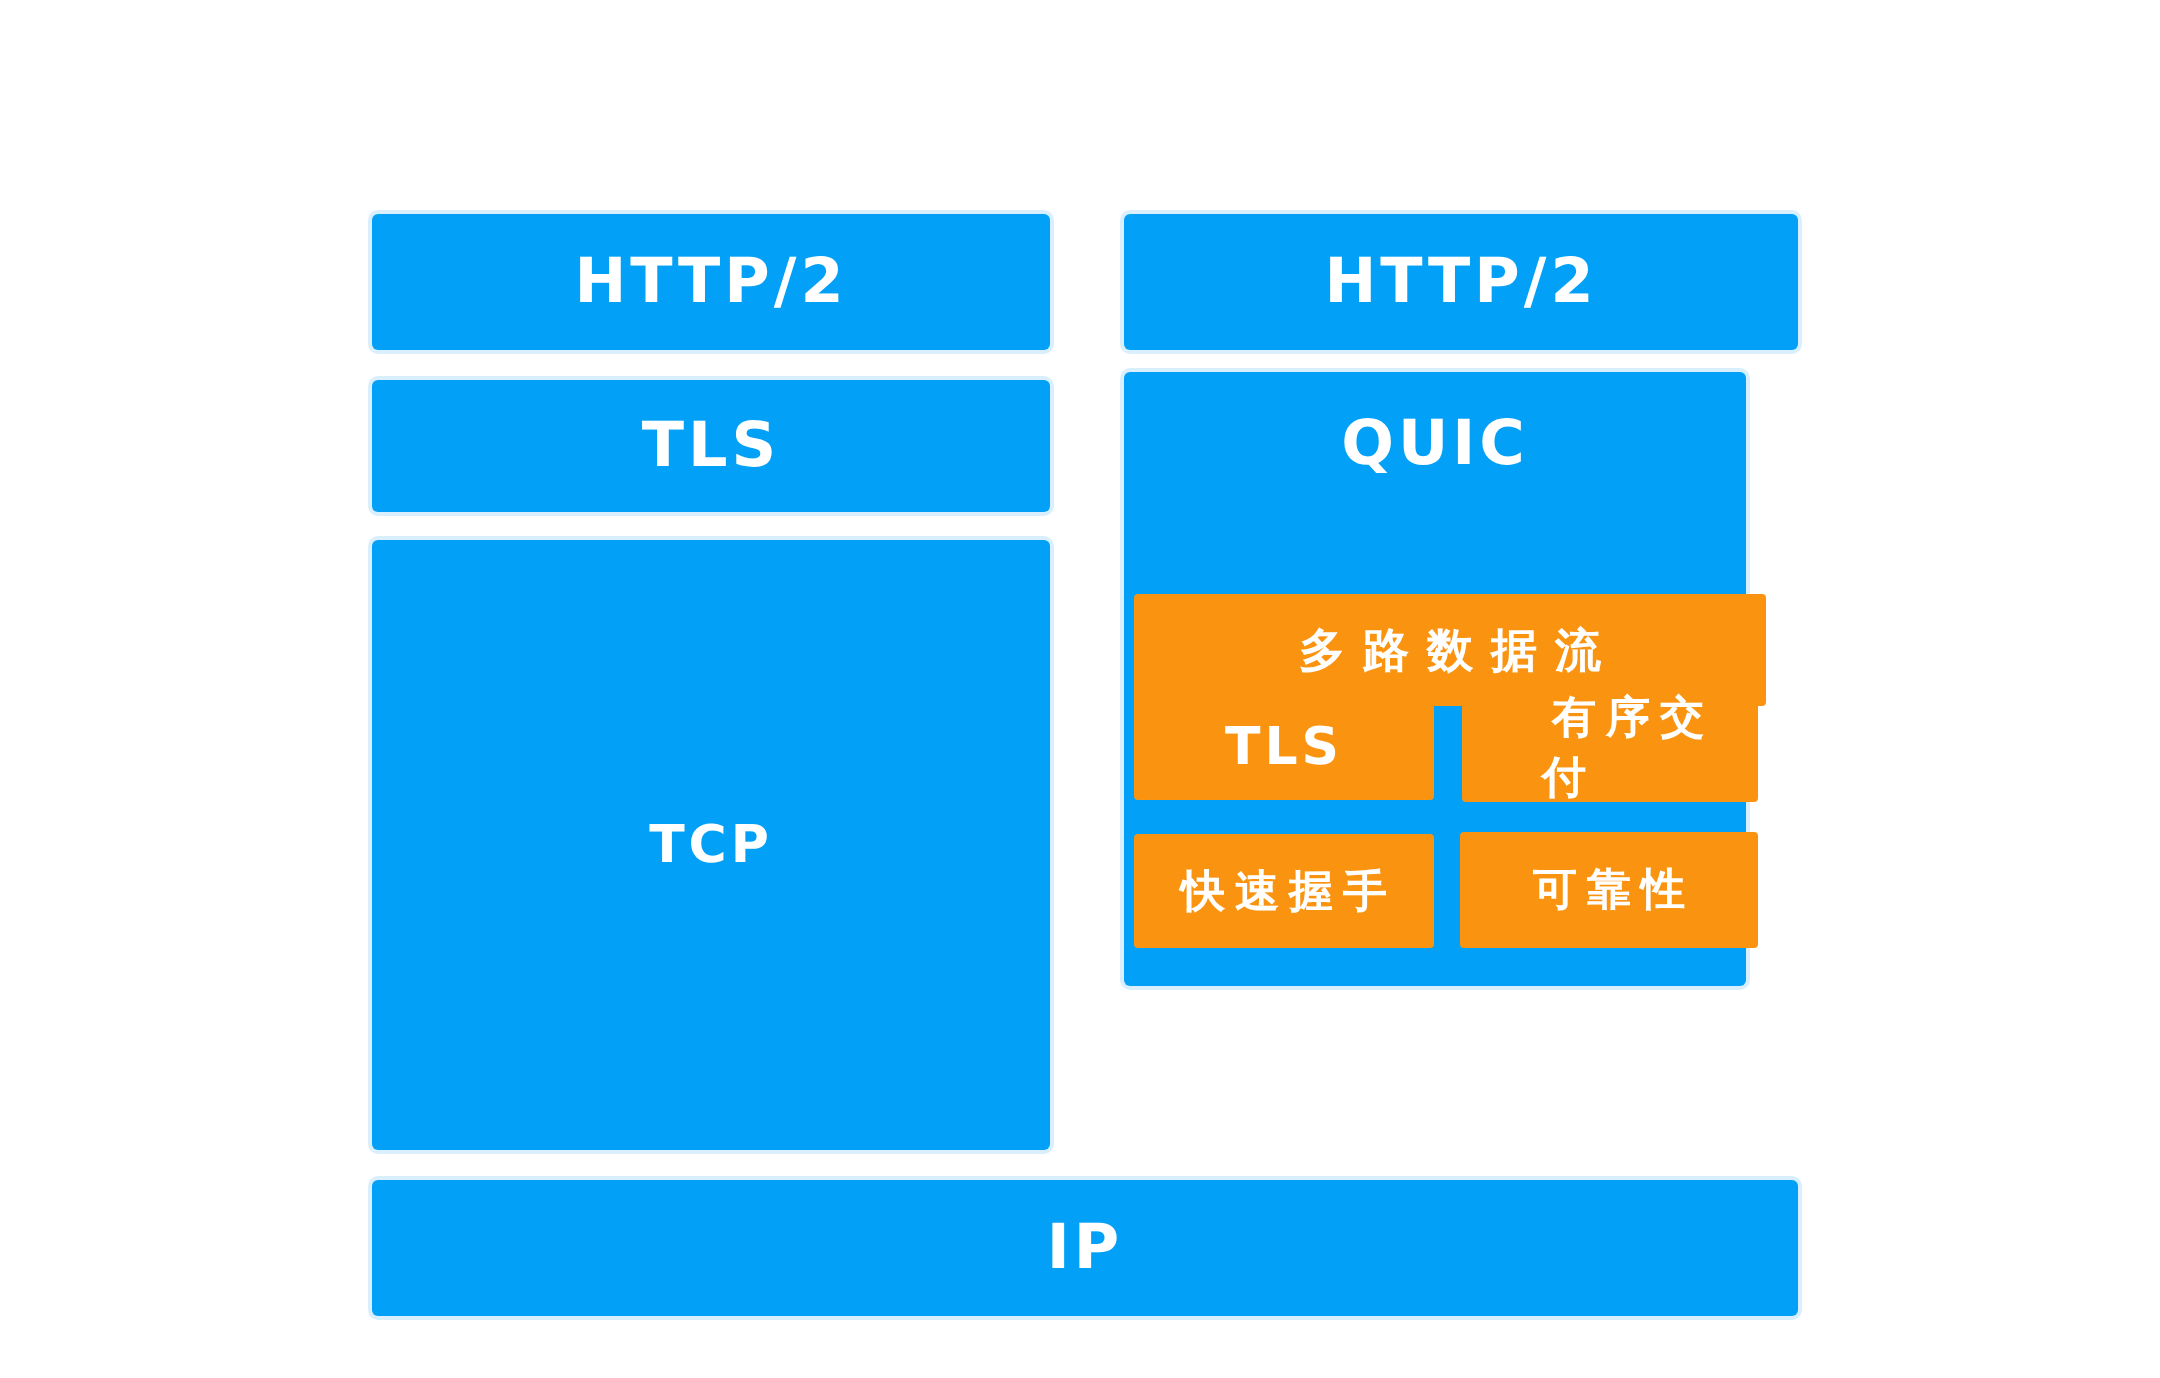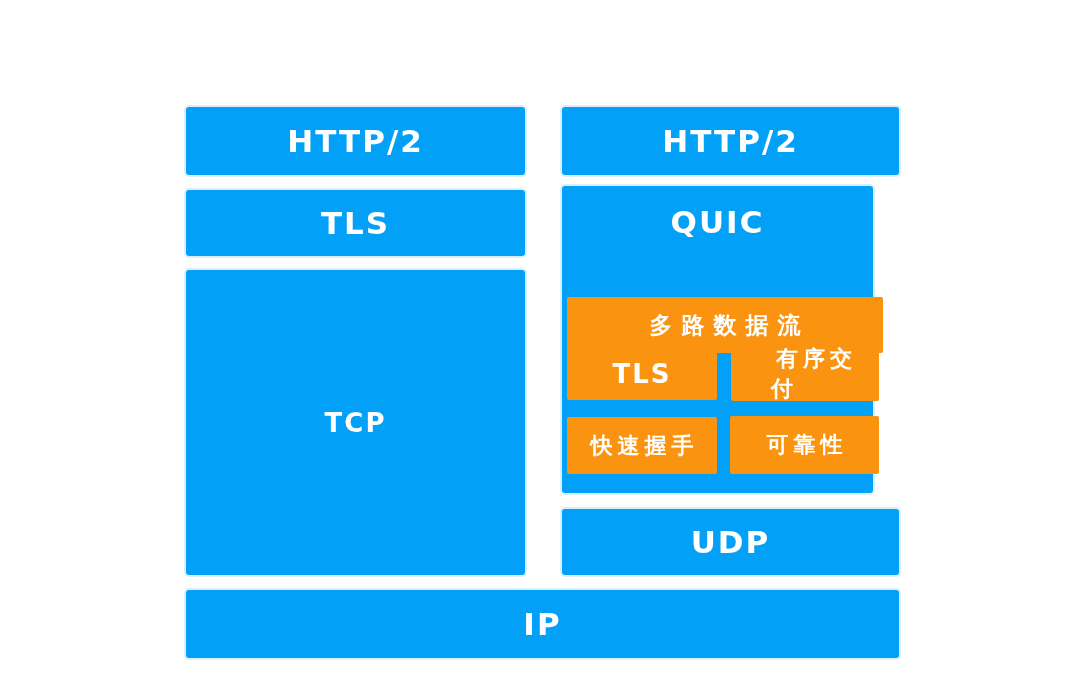--- a/index.html
+++ b/index.html
@@ -76,17 +76,16 @@
 
     <div class="box orange lbl-tls-sm feat feat-tls">TLS</div>
 
     <div class="box orange lbl-cn-sm feat feat-ordered">有序交付</div>
 
     <div class="box orange lbl-cn-sm feat feat-handshake">快速握手</div>
 
     <div class="box orange lbl-cn-sm feat feat-reliability">可靠性</div>
   </div>
 
-  <div class="box blue lbl-lg udp-box">UDP</div>
 
   <div class="box blue lbl-lg ip-box">IP</div>
 
 </div>
 
 </body></html>

